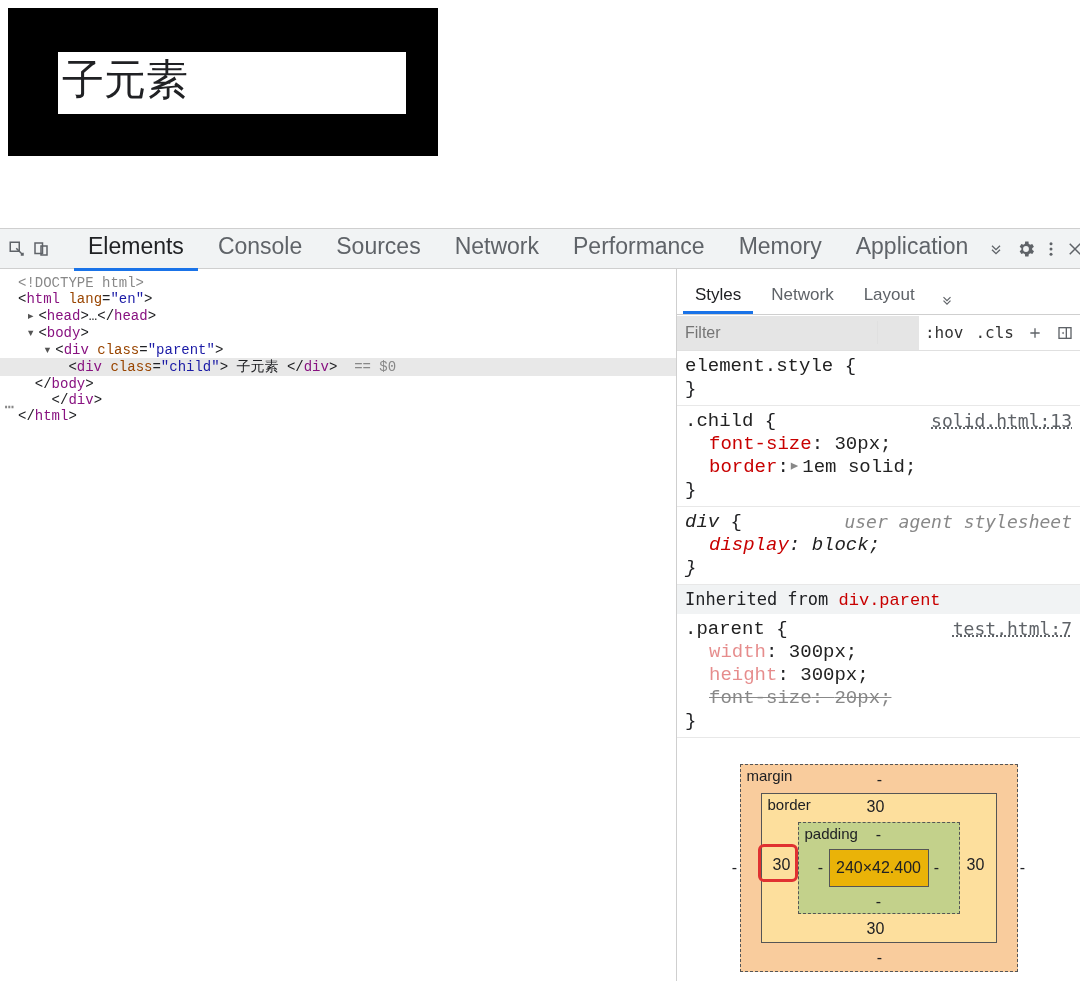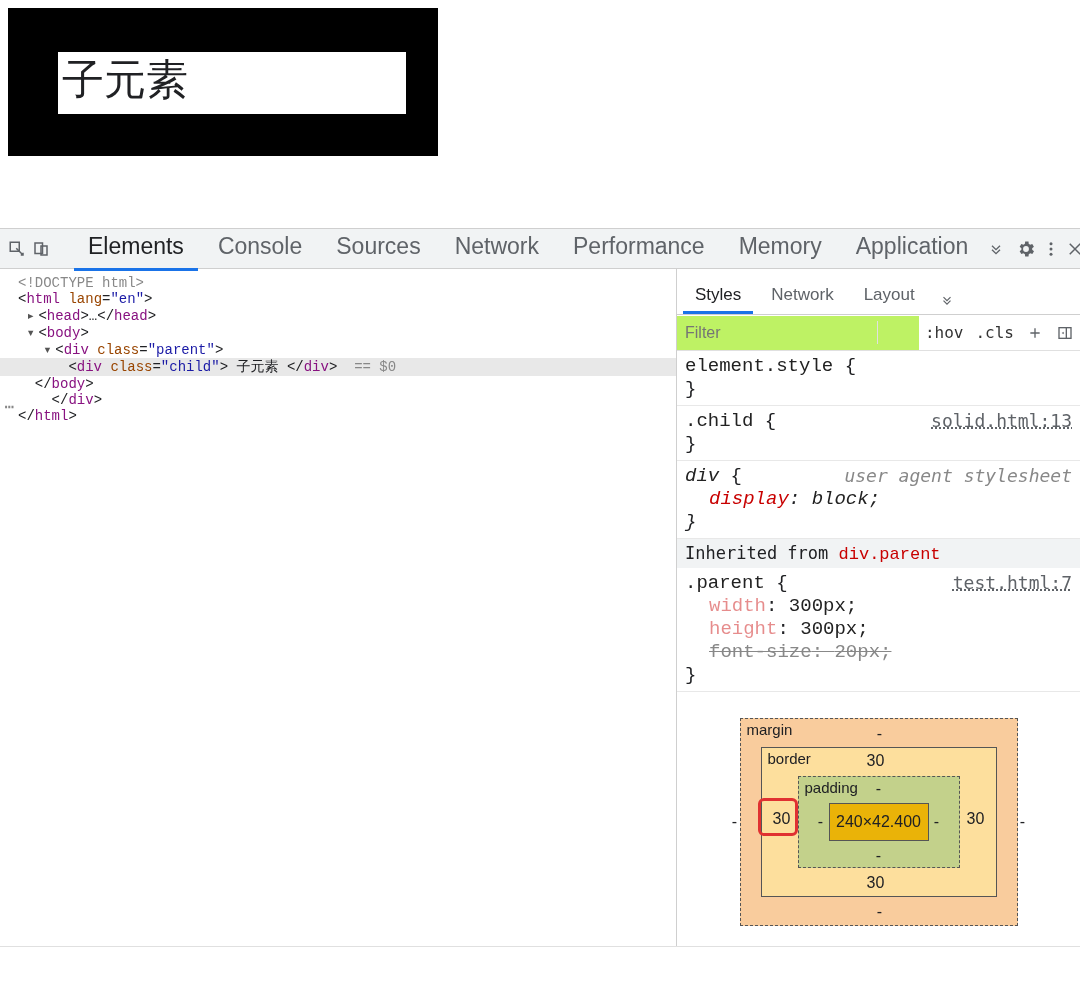--- a/index.html
+++ b/index.html
@@ -78,21 +78,21 @@
     border-bottom: 1px solid #cfcfcf; padding: 0 6px; gap: 6px;
   }
   .side-tab { padding: 0 12px; height:38px; line-height:38px; font-size:17px; color:#5f6368; }
   .side-tab.active { color:#202124; border-bottom: 3px solid #1a73e8; font-weight:500; }
   .side-toolbar {
     display:flex; align-items:center; height:36px;
     border-bottom: 1px solid #e0e0e0; position: relative;
   }
   .filter-input {
     flex:1; border:none; outline:none; padding:0 8px;
-    font-size:16px; color:#666; height:34px; background:#bef264;
+    font-size:16px; color:#666; height:34px; background:#e5e5e5;
   }
   .tb-btn { padding:0 6px; height:36px; line-height:36px; font-size:16px; color:#333; font-family: Menlo, monospace; }
   .tb-iconbtn { width:30px; display:flex; align-items:center; justify-content:center; color:#5f6368;}
   .tb-divider { position:absolute; left:200px; top:6px; bottom:6px; width:1px; background:#e0e0e0; }
   .styles-body { font-size:18px; }
   .rule { padding: 4px 8px 4px 8px; border-bottom: 1px solid #e8e8e8; position: relative; }
   .rule .mono { font-size: 19px; line-height: 23px; }
   .src-link { position:absolute; right:8px; top:4px; font-size:18px; color:#5f6368; text-decoration: underline dotted; font-family: Menlo, monospace; }
   .uas { position:absolute; right:8px; top:4px; font-size:18px; color:#888; font-style:italic; font-family: Menlo, monospace; }
   .prop { padding-left: 24px; }
@@ -228,20 +228,22 @@
 
     <div class="styles-body">
       <div class="rule">
         <div class="mono"><span class="sel-txt">element.style</span> {</div>
         <div class="mono">}</div>
       </div>
 
       <div class="rule">
         <span class="src-link">solid.html:13</span>
         <div class="mono"><span class="sel-txt">.child</span> {</div>
+        <div class="mono prop"><span class="pn">font-size</span>: <span class="pv">30px;</span></div>
+        <div class="mono prop"><span class="pn">border</span>:<span class="tri">▸</span><span class="pv">1em solid;</span></div>
         <div class="mono">}</div>
       </div>
 
       <div class="rule">
         <span class="uas">user agent stylesheet</span>
         <div class="mono"><span class="sel-txt" style="font-style:italic">div</span> {</div>
         <div class="mono prop" style="font-style:italic"><span class="pn">display</span>: <span class="pv">block;</span></div>
         <div class="mono" style="font-style:italic">}</div>
       </div>
 

